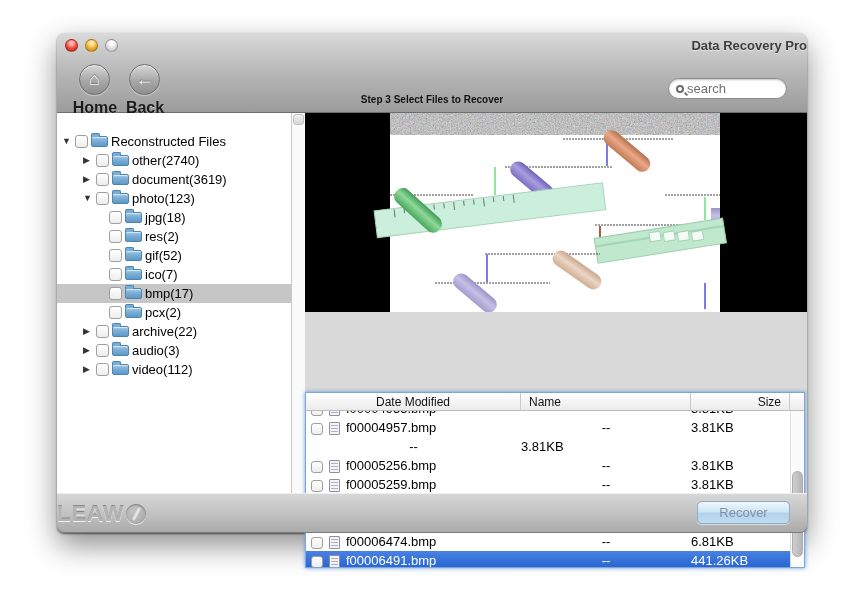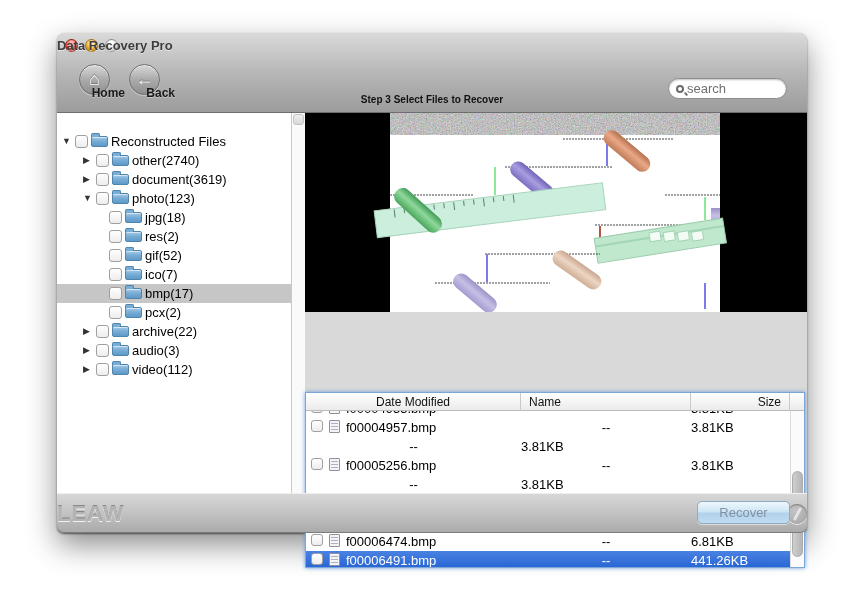--- a/index.html
+++ b/index.html
@@ -11,36 +11,36 @@
     border-radius:8px 8px 7px 7px;
     box-shadow:0 1px 2px rgba(0,0,0,.55), 0 12px 30px rgba(0,0,0,.45);
     background:#d9d9d9; }
 
   
   .header { position:absolute; left:0; top:0; width:750px; height:80px;
     border-radius:8px 8px 0 0;
     background:linear-gradient(180deg,#dadada 0%,#c6c6c6 28%,#b4b4b4 55%,#9c9c9c 100%);
     border-bottom:1px solid #6e6e6e; }
   .titlebar { position:absolute; left:0; top:0; width:100%; height:24px; }
-  .title { position:absolute; left:0; right:0; top:5px; text-align:left;
+  .title { position:absolute; left:0; right:0; top:5px; text-align:right;
     font-size:13px; font-weight:700; color:#3d3d3d; text-shadow:0 1px 0 rgba(255,255,255,.5); }
   .tl { position:absolute; top:6px; width:13px; height:13px; border-radius:50%; }
   .tl.red    { left:8px;  background:radial-gradient(circle at 50% 28%, #ffb3aa 0 18%, #ea4b3f 55%, #ad1d15 100%); border:1px solid rgba(100,10,5,.55); }
   .tl.yellow { left:28px; background:radial-gradient(circle at 50% 28%, #ffe9a8 0 18%, #f0ad32 55%, #b57908 100%); border:1px solid rgba(120,80,0,.55); }
   .tl.gray   { left:48px; background:radial-gradient(circle at 50% 28%, #ffffff 0 18%, #dedede 55%, #bdbdbd 100%); border:1px solid rgba(90,90,90,.55); }
 
   .toolbtn { position:absolute; width:31px; height:31px; border-radius:50%;
     background:linear-gradient(180deg,#d9d9d9 0%,#ababab 50%,#8f8f8f 100%);
     border:1px solid #6f6f6f; box-shadow:inset 0 1px 0 rgba(255,255,255,.6), 0 1px 1px rgba(255,255,255,.4);
     color:#f6f6f6; text-align:center; cursor:default; }
   .toolbtn .glyph { font-size:18px; line-height:29px; text-shadow:0 -1px 1px rgba(0,0,0,.35); }
   #home-btn { left:22px; top:31px; }
   #back-btn { left:72px; top:31px; }
-  .toollabel { position:absolute; top:53px; width:60px; text-align:right;
-    font-size:12px; font-weight:700; color:#1a1a1a; text-shadow:0 1px 0 rgba(255,255,255,.35);}
+  .toollabel { position:absolute; top:66px; width:60px; text-align:center;
+    font-size:16px; font-weight:700; color:#1a1a1a; text-shadow:0 1px 0 rgba(255,255,255,.35);}
   #home-label { left:8px; }
   #back-label { left:58px; }
   .step-title { position:absolute; left:0; right:0; top:61px; text-align:center;
     font-size:10px; font-weight:700; color:#121212; }
 
   .searchbox { position:absolute; right:20px; top:45px; width:119px; height:21px;
     background:#fff; border:1px solid #8d8d8d; border-radius:11px;
     box-shadow:inset 0 1px 2px rgba(0,0,0,.25); display:flex; align-items:center; }
   .mag { position:relative; width:8px; height:8px; border:2px solid #6b6b6b; border-radius:50%; margin-left:7px; flex:0 0 auto; }
   .mag::after { content:""; position:absolute; left:6px; top:6px; width:4px; height:2px; background:#6b6b6b; transform:rotate(45deg); border-radius:1px; }
@@ -83,21 +83,21 @@
     font-size:12px; color:#111; align-items:center; }
   .thead .hc { padding:0 8px; border-right:1px solid #c9c9c9; height:18px; line-height:18px; white-space:nowrap; }
   .thead .h-name { text-align:left; }
   .thead .h-date { text-align:center; }
   .thead .h-size { text-align:right; }
   .tbody { position:absolute; left:0; top:18px; width:484px; height:156px; overflow:hidden; }
   .frow { display:grid; grid-template-columns:215px 170px 99px; height:19px; align-items:center;
     font-size:13px; color:#000; }
   .frow.first { margin-top:-12px; }
   .frow.selected { background:linear-gradient(180deg,#4a82e2,#2361d2); color:#fff; }
-  .namecell { display:flex; align-items:flex-start; padding-left:5px; }
+  .namecell { display:flex; align-items:flex-end; padding-left:5px; }
   .fcheck { width:12px; height:12px; flex:0 0 12px; border:1px solid #9f9f9f; border-radius:3px;
     background:linear-gradient(180deg,#ffffff,#ededed); }
   .ficon { position:relative; width:11px; height:13px; flex:0 0 11px; margin-left:6px;
     background:#f4f4f6; border:1px solid #8f8f9f; border-radius:1px; }
   .ficon::before { content:""; position:absolute; left:1px; top:2px; right:1px; bottom:2px;
     background:repeating-linear-gradient(180deg,#9aa0b4 0 1px,transparent 1px 3px); opacity:.8; }
   .fname { margin-left:6px; white-space:nowrap; }
   .fdate { text-align:center; }
   .fsize { text-align:left; padding-right:10px; }
   .tscroll { position:absolute; right:0; top:18px; width:14px; height:156px;
@@ -105,21 +105,21 @@
   .tthumb { position:absolute; left:1px; top:60px; width:11px; height:86px; border-radius:6px;
     background:linear-gradient(90deg,#cfcfcf,#b5b5b5); border:1px solid #ababab; }
 
   
   .bottombar { position:absolute; left:0; top:460px; width:750px; height:40px;
     border-radius:0 0 7px 7px;
     background:linear-gradient(180deg,#d7d7d7 0%,#c2c2c2 50%,#a9a9a9 100%);
     border-top:1px solid #efefef; box-shadow:inset 0 -1px 0 #7d7d7d; }
   .total { position:absolute; left:13px; top:11px; font-size:13px; color:#111; }
   .total b { font-weight:700; }
-  .brand { position:absolute; left:0; right:0; top:7px; display:flex; justify-content:space-between;
+  .brand { position:absolute; left:0; right:0; top:7px; display:flex; justify-content:flex-start;
     align-items:center; pointer-events:none; }
   .brand-text { font-size:22px; font-weight:700; letter-spacing:1px; color:#b3b3b3;
     text-shadow:0 1px 0 rgba(255,255,255,.8), 0 -1px 0 rgba(110,110,110,.7); }
   .brand-o { position:relative; width:20px; height:20px; margin-left:1px; border-radius:50%;
     background:radial-gradient(circle at 40% 35%, #c4c4c4, #a2a2a2);
     box-shadow:0 1px 0 rgba(255,255,255,.8), inset 0 1px 1px rgba(90,90,90,.6); }
   .brand-o::after { content:""; position:absolute; left:9px; top:3px; width:3px; height:14px;
     background:#e4e4e4; border-radius:3px; transform:rotate(28deg); }
   .recover-btn { position:absolute; right:17px; top:7px; width:93px; height:23px;
     border-radius:5px; border:1px solid #93a9bd;
@@ -378,20 +378,25 @@
           <div class="frow">
             <div class="namecell">
                 <span class="fcheck"></span>
                 <span class="ficon"></span>
                 <span class="fname">f00005256.bmp</span>
               </div>
             <div class="fdate">--</div>
             <div class="fsize">3.81KB</div>
           </div>
           <div class="frow">
+            <div class="namecell">
+                <span class="fcheck"></span>
+                <span class="ficon"></span>
+                <span class="fname">f00005259.bmp</span>
+              </div>
             <div class="fdate">--</div>
             <div class="fsize">3.81KB</div>
           </div>
           <div class="frow">
             <div class="namecell">
                 <span class="fcheck"></span>
                 <span class="ficon"></span>
                 <span class="fname">f00006084.bmp</span>
               </div>
             <div class="fdate">--</div>

